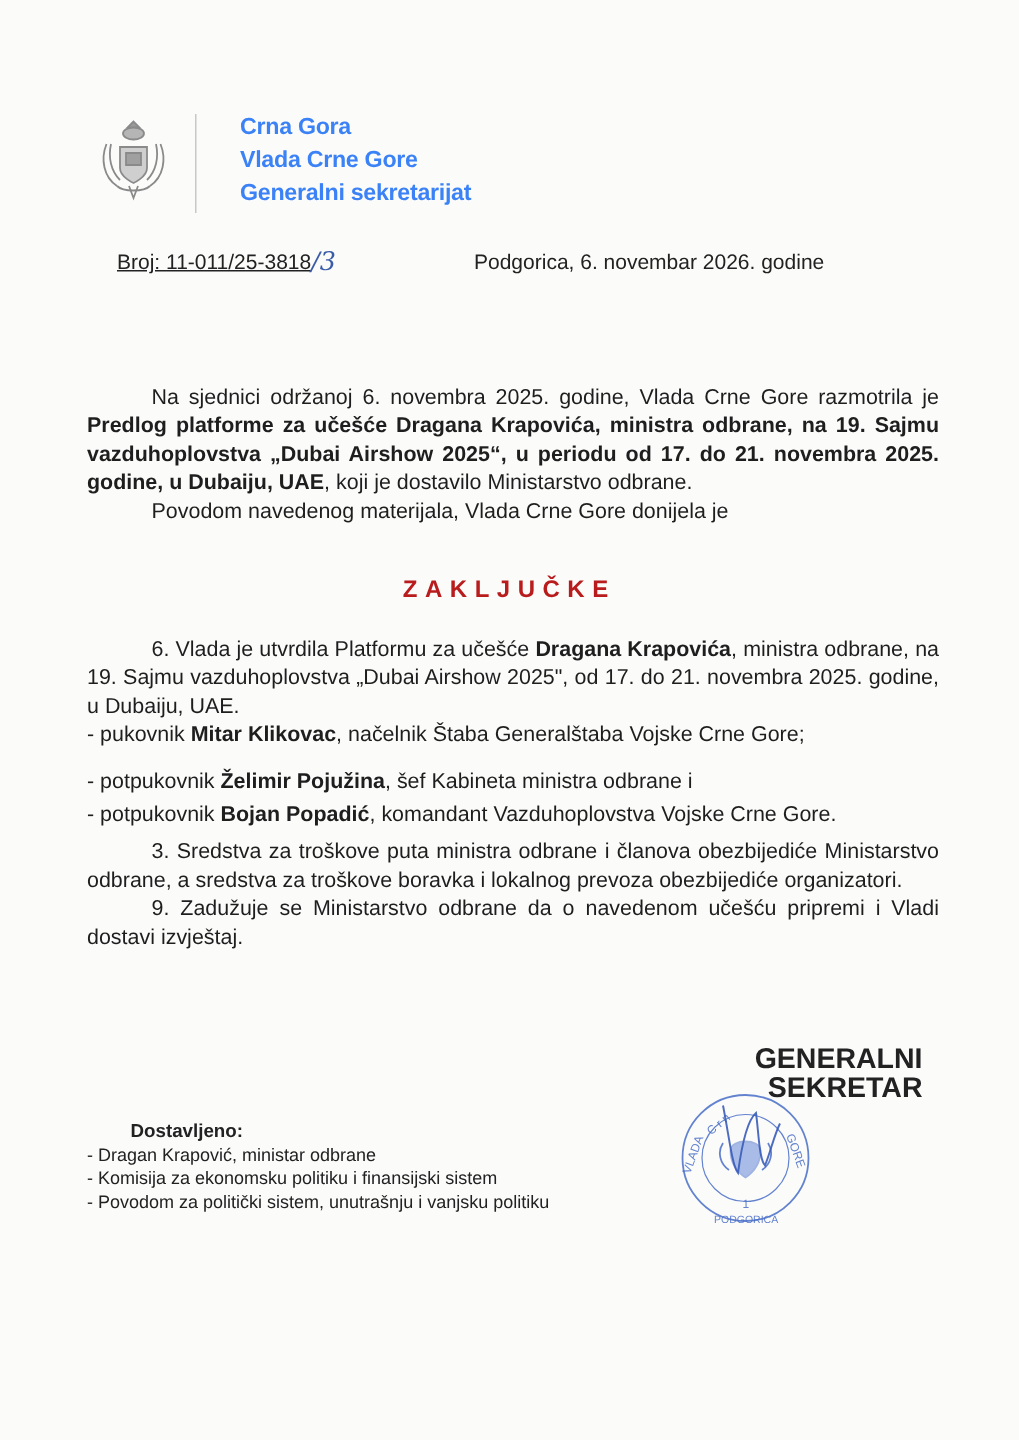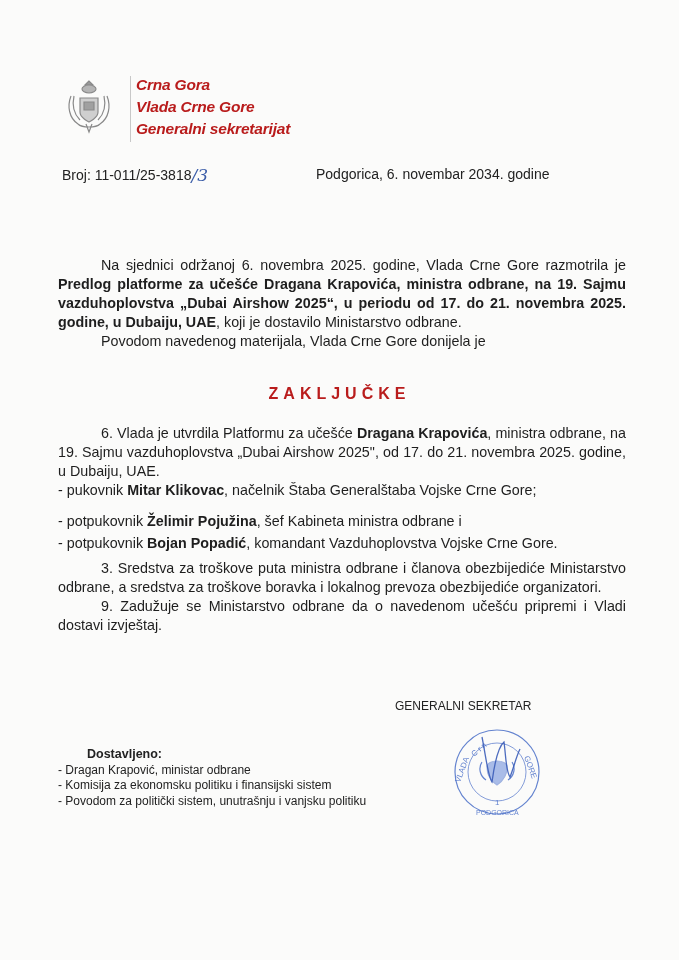--- a/index.html
+++ b/index.html
@@ -4,28 +4,28 @@
 <style>
   html, body { margin:0; padding:0; }
   body {
     width:679px; height:960px; background:#fbfbfa; position:relative; overflow:hidden;
     font-family:"Liberation Sans", sans-serif; color:#1d1d1d;
   }
   .abs { position:absolute; }
   .header { left:64px; top:74px; height:70px; }
   .coat { position:absolute; left:0; top:4px; width:50px; height:58px; }
   .header-divider { position:absolute; left:66px; top:2px; width:1px; height:66px; background:#c8c8c8; }
-  .header-text { position:absolute; left:72px; top:0; font-size:15.5px; font-weight:bold; line-height:22px; color:#b91c1c; letter-spacing:-0.2px; white-space:nowrap;font-style:italic; }
+  .header-text { position:absolute; left:96px; top:0; font-size:15.5px; font-weight:bold; line-height:22px; color:#3b82f6; letter-spacing:-0.2px; white-space:nowrap; }
   .meta-line { top:164px; font-size:14px; color:#222; white-space:nowrap; }
   .handwritten { color:#3a5ca8; font-family:"DejaVu Serif", serif; font-style:italic; font-size:17px; display:inline-block; transform:translateY(1px); }
   .body-text { left:58px; width:568px; font-size:14.3px; line-height:19px; color:#1e1e1e; text-align:justify; }
   .indent { text-indent:43px; }
   .title-conc { top:385px; left:0; width:679px; text-align:center; font-weight:bold; font-size:16px; letter-spacing:5px; color:#b91c1c; }
   p { margin:0; }
-  .sig { left:395px; top:697px; width:220px; text-align:left; font-weight:normal; font-size:12px; line-height:19px; color:#222; }
+  .sig { left:395px; top:697px; width:220px; text-align:right; font-weight:bold; font-size:19px; line-height:19px; color:#222; }
   .dostav { left:58px; top:747px; font-size:12px; line-height:15.5px; color:#222; }
   .dostav .hd { font-weight:bold; font-size:12.5px;padding-left:29px; }
   .stamp { left:452px; top:727px; width:90px; height:90px; }
 </style>
 </head>
 <body>
 
 <div class="abs header">
   <svg class="coat" viewBox="0 0 50 58">
     <g fill="none" stroke="#8a8a8a" stroke-width="1.2">
@@ -40,24 +40,24 @@
     </g>
   </svg>
   <div class="header-divider"></div>
   <div class="header-text">
     <div>Crna Gora</div>
     <div>Vlada Crne Gore</div>
     <div>Generalni sekretarijat</div>
   </div>
 </div>
 
-<div class="abs meta-line" style="left:62px;">
+<div class="abs meta-line" style="left:78px;text-decoration:underline;">
   <span>Broj: 11-011/25-3818</span><span class="handwritten">/3</span>
 </div>
-<div class="abs meta-line" style="left:316px; top:166px;">Podgorica, 6. novembar 2034. godine</div>
+<div class="abs meta-line" style="left:316px; top:166px;">Podgorica, 6. novembar 2026. godine</div>
 
 <div class="abs body-text" style="top:256px;">
   <p class="indent">
     <span>Na sjednici održanoj 6. novembra 2025. godine, Vlada Crne Gore razmotrila je </span><b>Predlog platforme za učešće Dragana Krapovića, ministra odbrane, na 19. Sajmu vazduhoplovstva „Dubai Airshow 2025“, u periodu od 17. do 21. novembra 2025. godine, u Dubaiju, UAE</b><span>, koji je dostavilo Ministarstvo odbrane.</span>
   </p>
   <p class="indent">Povodom navedenog materijala, Vlada Crne Gore donijela je</p>
 </div>
 
 <div class="abs title-conc">ZAKLJUČKE</div>
 

